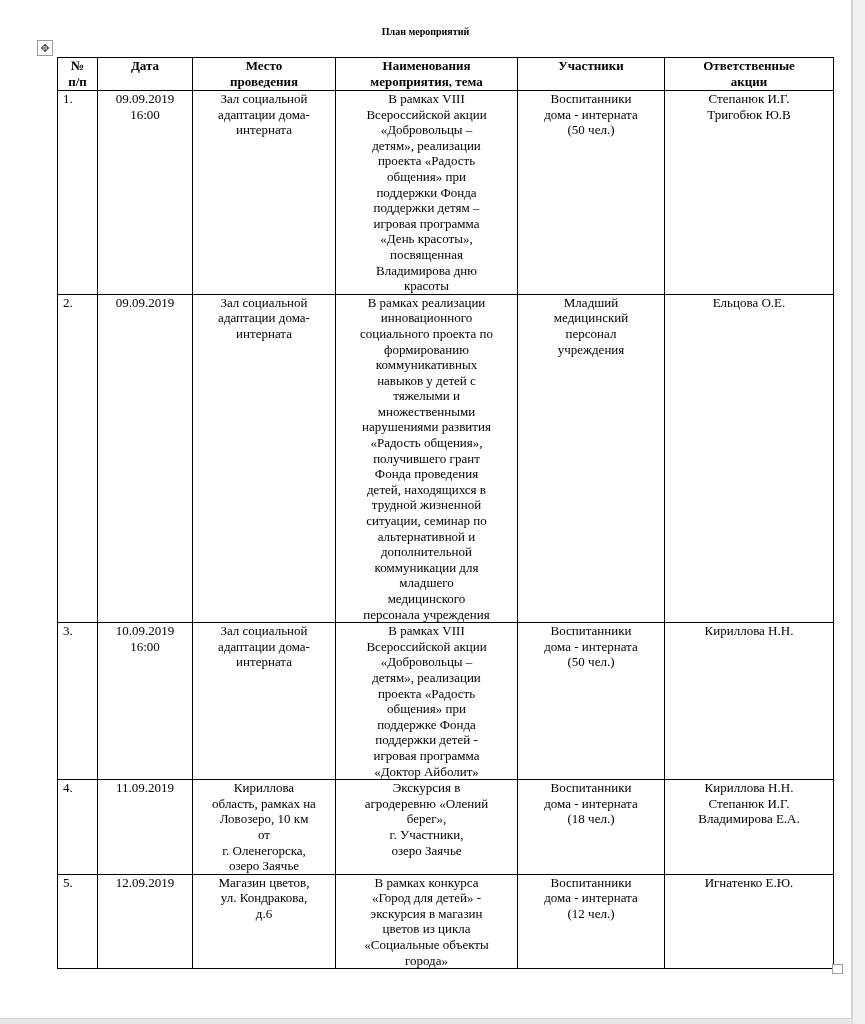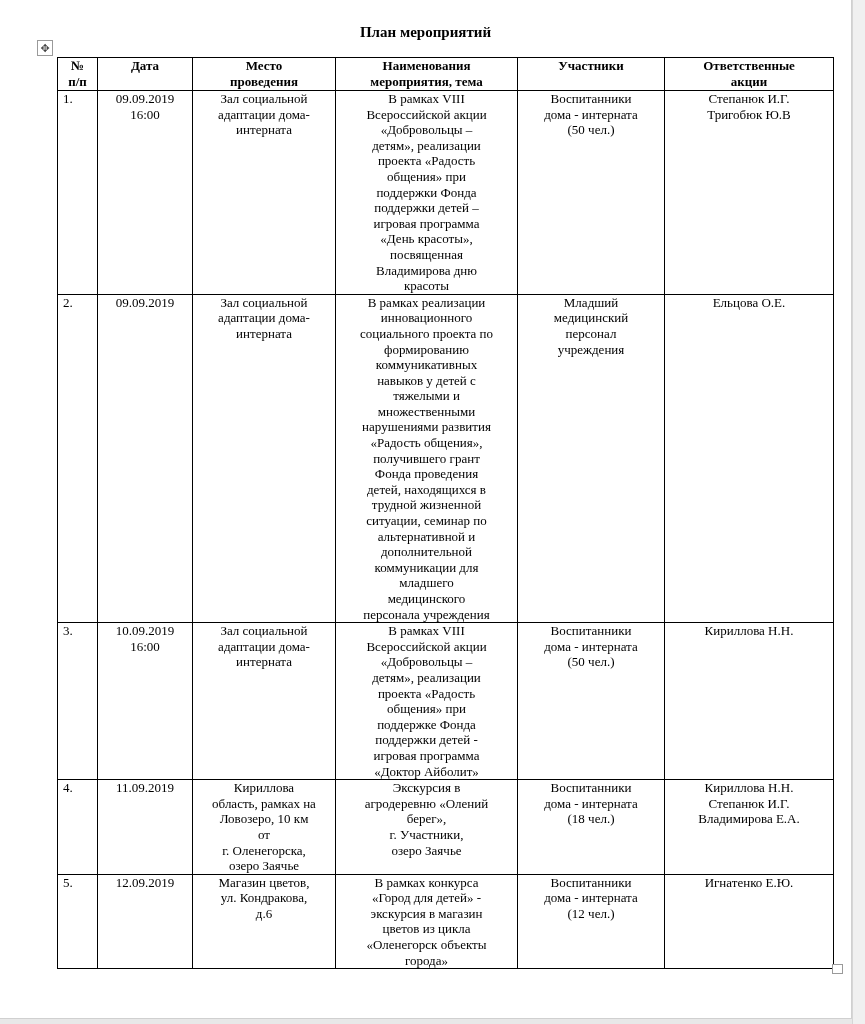--- a/index.html
+++ b/index.html
@@ -17,21 +17,21 @@
     border-right: 1px solid #d0d0d0;
     border-bottom: 1px solid #d0d0d0;
   }
   .scroll-gutter {
     position: absolute; left: 852px; top: 0; width: 13px; height: 1024px;
     background: #f0f0f0;
     border-left: 1px solid #d6d6d6;
   }
   .title {
     position: absolute; left: 0; width: 851px; top: 24px;
-    text-align: center; font-weight: bold; font-size: 15px; line-height: 16px;
+    text-align: center; font-weight: bold; font-size: 10px; line-height: 16px;
   }
   .move-handle {
     position: absolute; left: 37px; top: 40px; width: 16px; height: 16px;
     border: 1px solid #9a9a9a; background: #fff; box-sizing: border-box;
     display: flex; align-items: center; justify-content: center;
     font-size: 11px; line-height: 1; color: #444;
     font-family: "DejaVu Sans", sans-serif;
   }
   .resize-handle {
     position: absolute; left: 832px; top: 964px; width: 11px; height: 10px;
@@ -130,21 +130,21 @@
           <span class="cell-line">интерната</span>
         </td>
       <td>
           <span class="cell-line">В рамках VIII</span>
           <span class="cell-line">Всероссийской акции</span>
           <span class="cell-line">«Добровольцы –</span>
           <span class="cell-line">детям»,  реализации</span>
           <span class="cell-line">проекта «Радость</span>
           <span class="cell-line">общения» при</span>
           <span class="cell-line">поддержки Фонда</span>
-          <span class="cell-line">поддержки детей –</span>
+          <span class="cell-line">поддержки детям –</span>
           <span class="cell-line">игровая программа</span>
           <span class="cell-line">«День красоты»,</span>
           <span class="cell-line">посвященная</span>
           <span class="cell-line">Владимирова дню</span>
           <span class="cell-line">красоты</span>
         </td>
       <td>
           <span class="cell-line">Воспитанники</span>
           <span class="cell-line">дома - интерната</span>
           <span class="cell-line">(50 чел.)</span>
@@ -268,21 +268,21 @@
       <td>
           <span class="cell-line">Магазин цветов,</span>
           <span class="cell-line">ул. Кондракова,</span>
           <span class="cell-line">д.6</span>
         </td>
       <td>
           <span class="cell-line">В рамках конкурса</span>
           <span class="cell-line">«Город для детей» -</span>
           <span class="cell-line">экскурсия в магазин</span>
           <span class="cell-line">цветов из цикла</span>
-          <span class="cell-line">«Оленегорск объекты</span>
+          <span class="cell-line">«Социальные объекты</span>
           <span class="cell-line">города»</span>
         </td>
       <td>
           <span class="cell-line">Воспитанники</span>
           <span class="cell-line">дома - интерната</span>
           <span class="cell-line">(12 чел.)</span>
         </td>
       <td>
           <span class="cell-line">Игнатенко Е.Ю.</span>
         </td>

